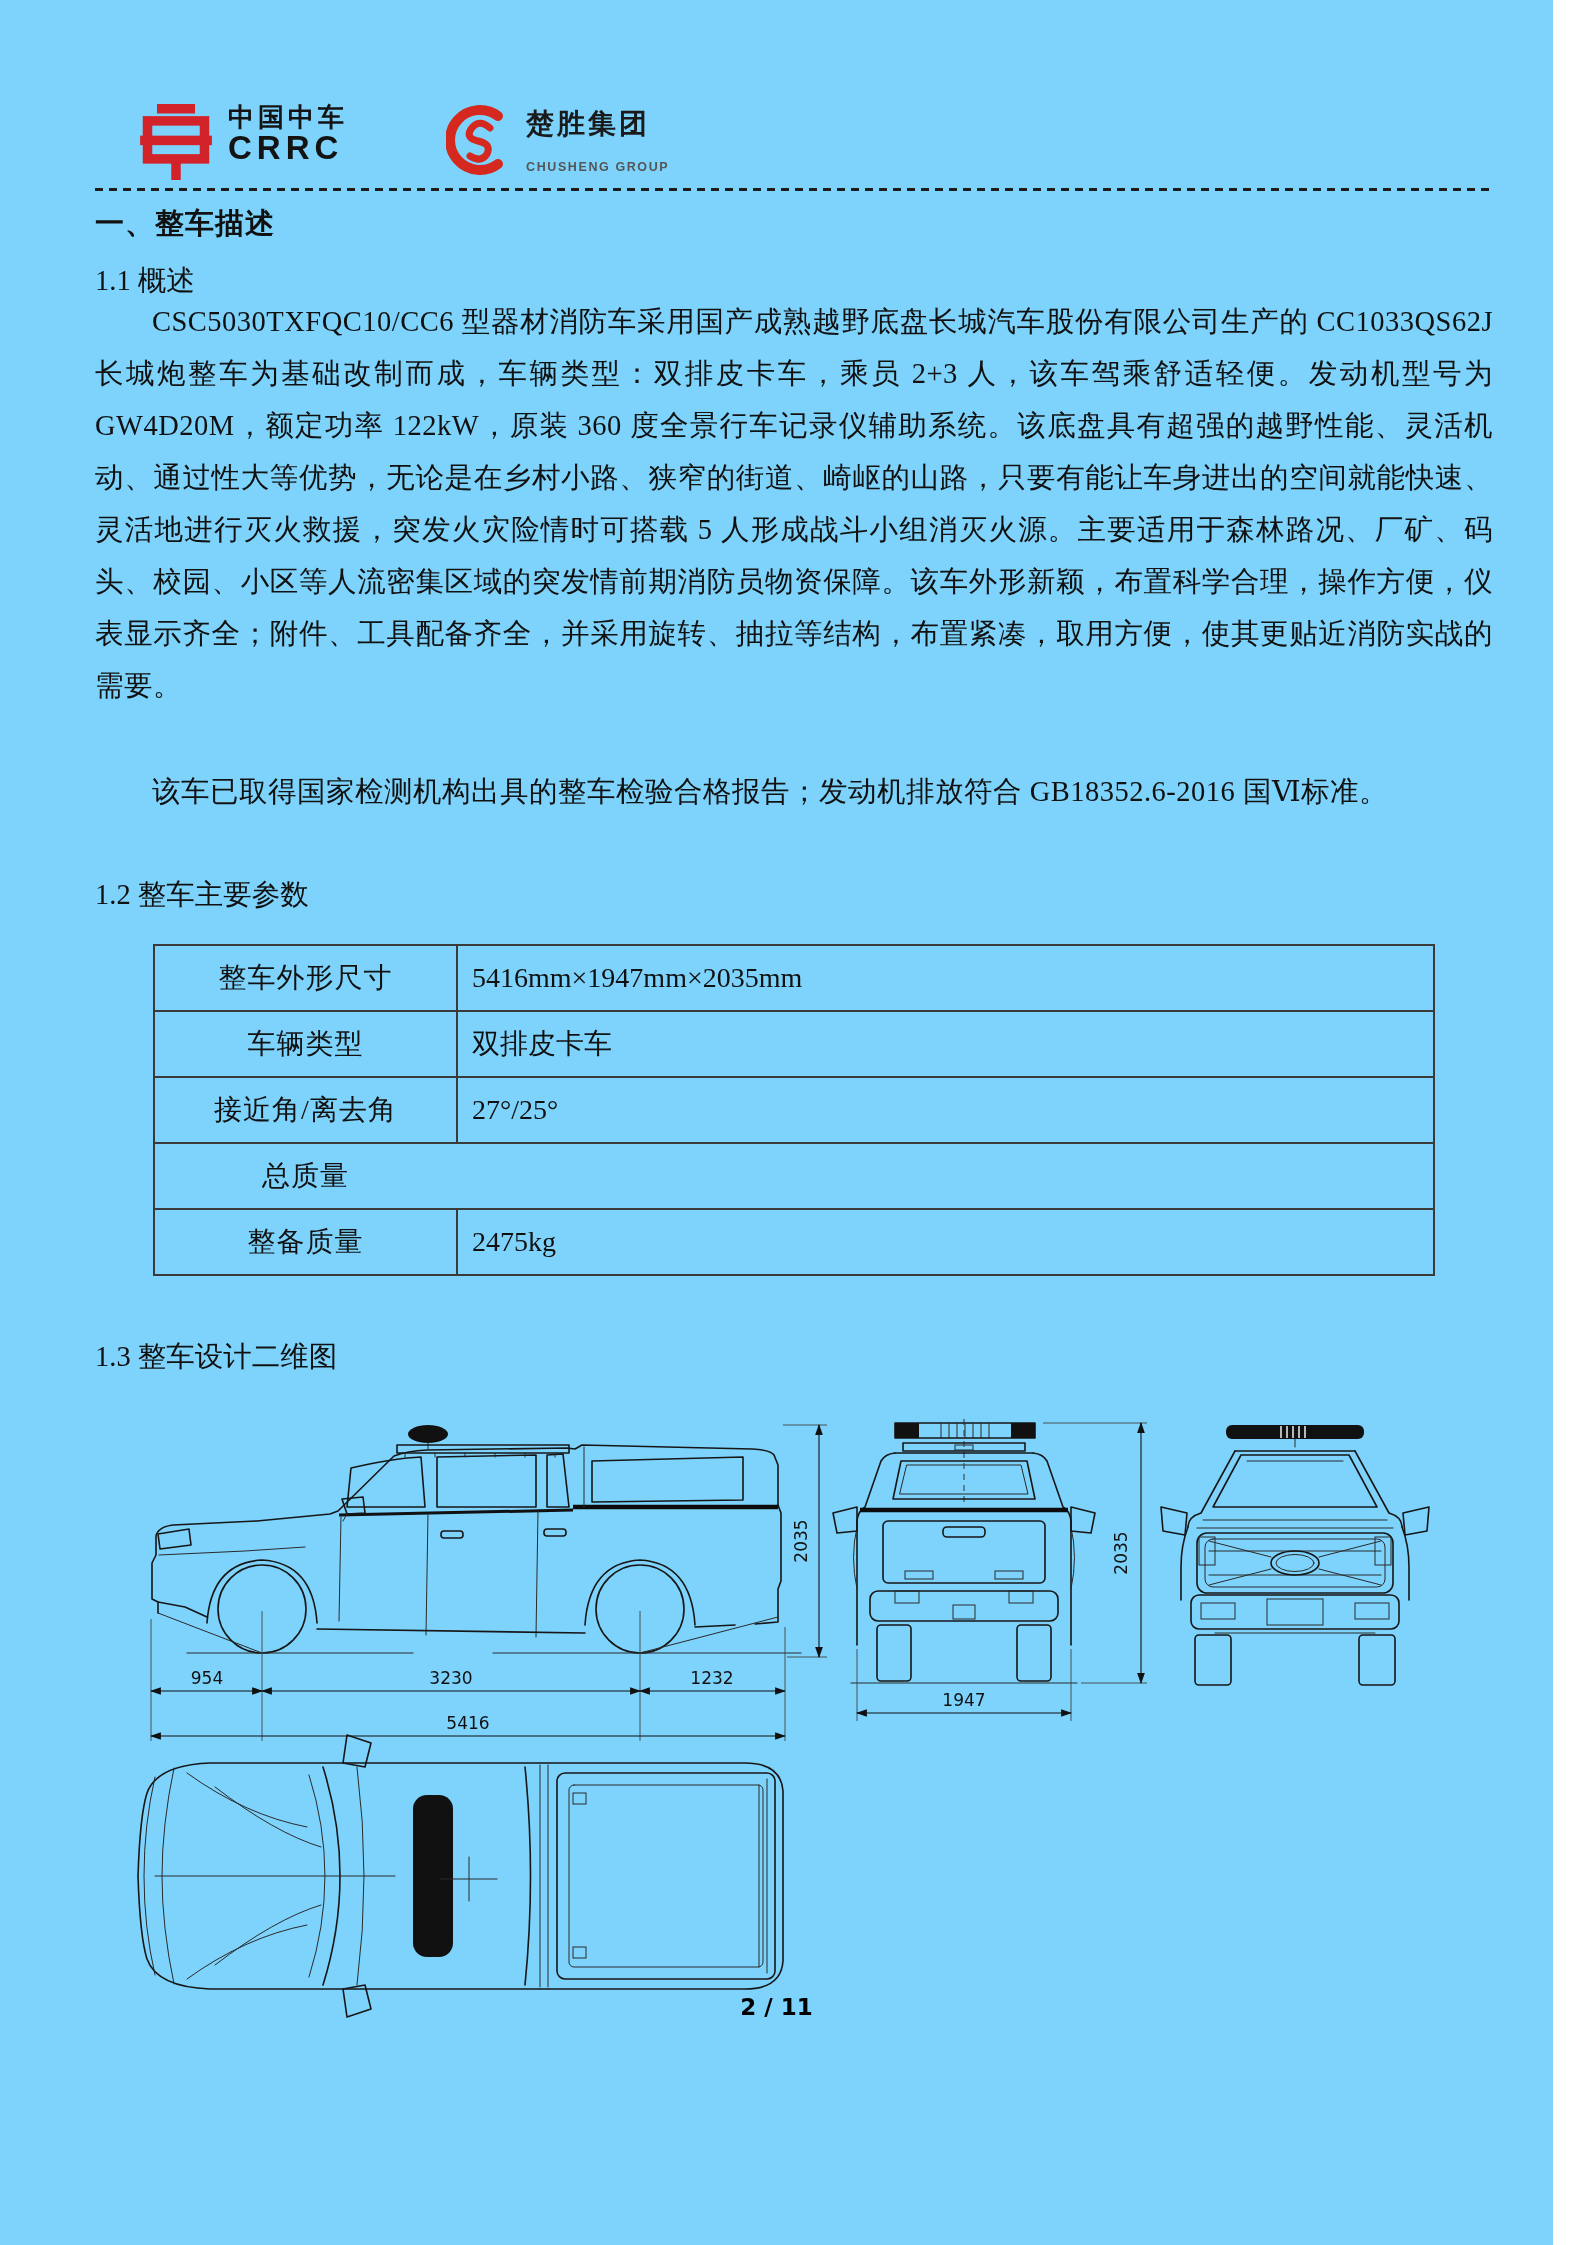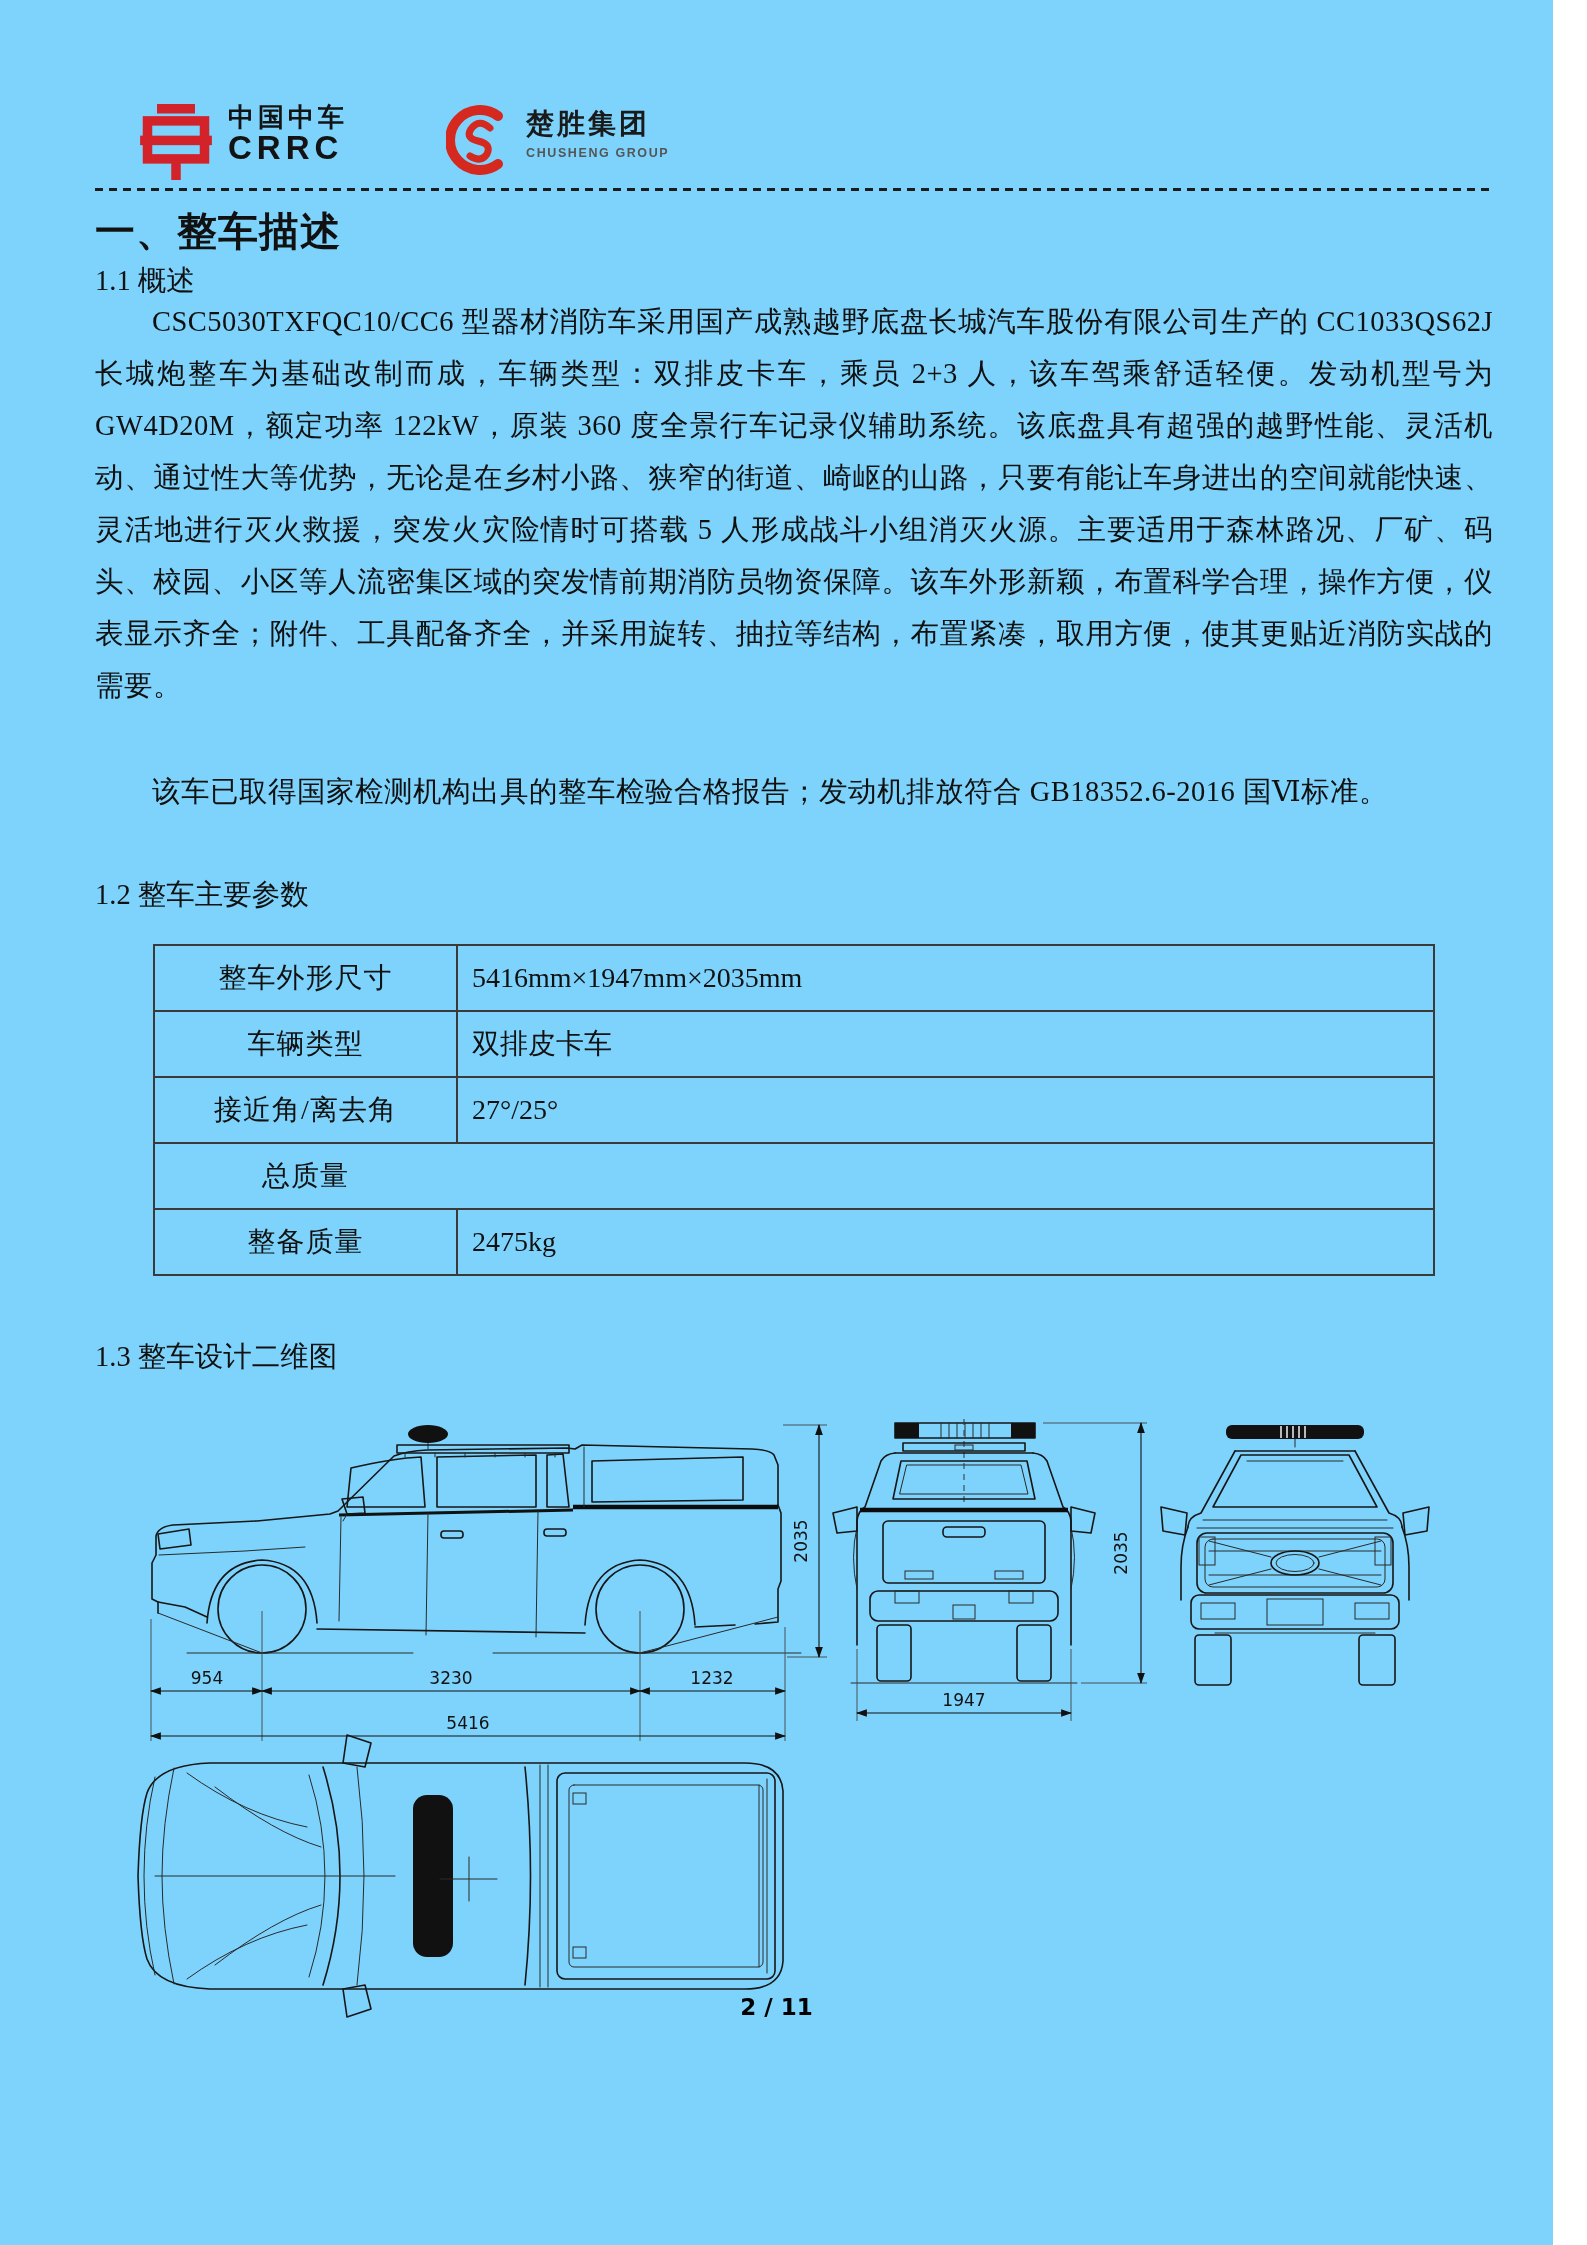--- a/index.html
+++ b/index.html
@@ -7,26 +7,26 @@
         font-family:"Liberation Serif","DejaVu Serif",serif;color:#111;padding-left:12px;}
   
   #hdr{position:absolute;left:140px;top:104px;height:80px;display:flex;align-items:flex-start;}
   .mark{flex:0 0 auto;}
   .crrc-text{margin-left:16px;display:flex;flex-direction:column;}
   .crrc-cn{font-family:"Liberation Sans",sans-serif;font-weight:900;font-size:26px;letter-spacing:4px;line-height:1.05;color:#131313;}
   .crrc-en{font-family:"Liberation Sans",sans-serif;font-weight:900;font-size:33px;letter-spacing:5px;line-height:1.0;color:#131313;}
   .cs-block{margin-left:98px;display:flex;align-items:flex-start;}
   .cs-text{margin-left:14px;display:flex;flex-direction:column;padding-top:4px;}
   .cs-cn{font-family:"Liberation Sans",sans-serif;font-weight:800;font-size:28px;letter-spacing:3px;color:#1a1a1a;line-height:1.15;}
-  .cs-en{font-family:"Liberation Sans",sans-serif;font-weight:700;font-size:12.5px;letter-spacing:1.6px;color:#555;margin-top:6px;}
+  .cs-en{font-family:"Liberation Sans",sans-serif;font-weight:700;font-size:12.5px;letter-spacing:1.6px;color:#555;margin-top:20px;}
   #hdr-divider{position:absolute;left:95px;top:188px;width:1398px;height:3px;
      background:repeating-linear-gradient(90deg,#1c1c1c 0 8px,transparent 8px 14px);}
   
   .abs{position:absolute;left:95px;width:1398px;}
-  h1.doc{margin:0;font-size:40px;font-weight:700;letter-spacing:1px;}
+  h1.doc{margin:0;font-size:29px;font-weight:700;letter-spacing:1px;}
   .sub{font-size:28.5px;}
   p.body{margin:0;font-size:28.5px;line-height:52px;text-align:justify;text-indent:2em;letter-spacing:.5px;}
   
   #ptable{position:absolute;left:153px;top:944px;width:1278px;border:2px solid #3a3a3a;}
   .trow{display:grid;grid-template-columns:301px 1fr;height:64px;border-top:2px solid #3a3a3a;}
   .trow:first-child{border-top:none;}
   .tlabel{display:flex;align-items:center;justify-content:center;font-size:28px;letter-spacing:1px;border-radius:25px;}
   .tvalue{display:flex;align-items:center;border-left:2px solid #3a3a3a;padding-left:14px;font-size:28px;}
   
   #drawings{position:absolute;left:95px;top:1395px;}

